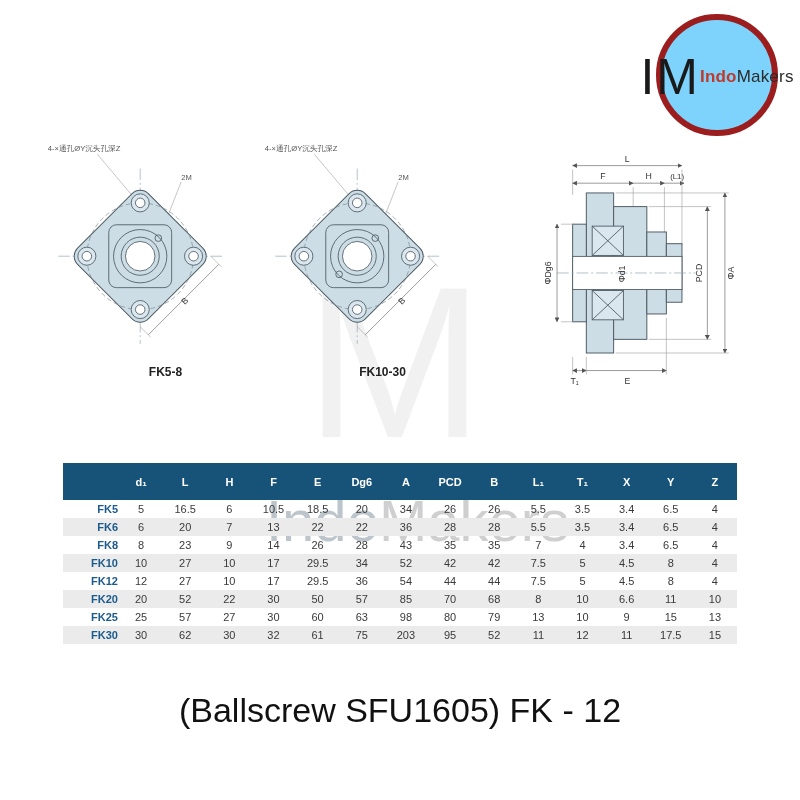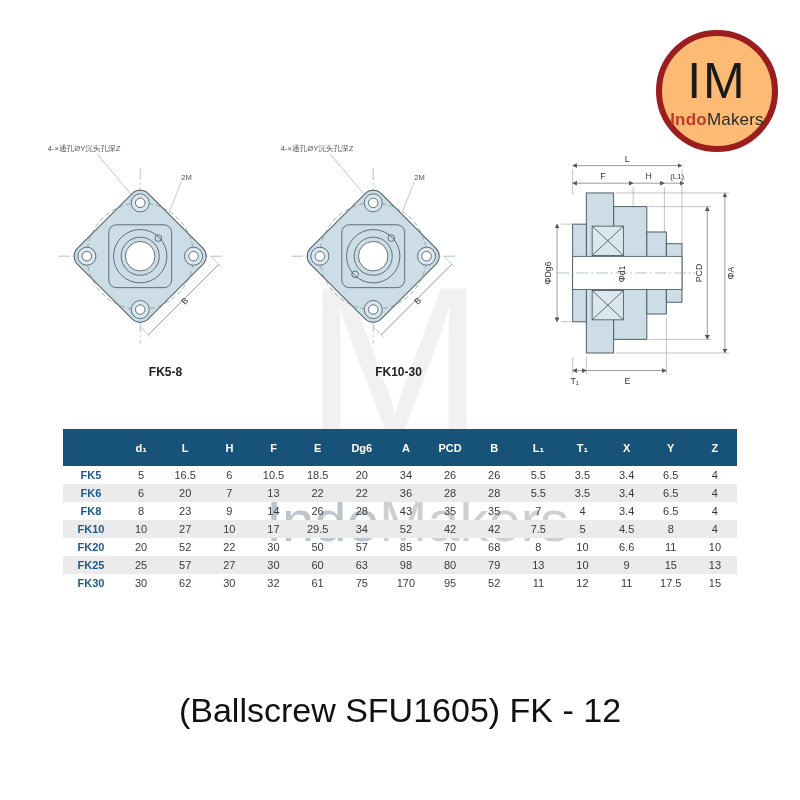--- a/index.html
+++ b/index.html
@@ -4,23 +4,23 @@
 <style>
   * { margin:0; padding:0; box-sizing:border-box; }
   body { background:#888; font-family:"Liberation Sans","DejaVu Sans",sans-serif; }
   .page {
     position:relative; width:800px; height:800px; background:#ffffff;
     margin:0 auto; overflow:hidden;
   }
 
   
   .logo-circle {
-    position:absolute; top:30px; right:22px; width:122px; height:122px;
-    border:6px solid #9b1d1d; border-radius:50%; background:#fdba74;
-    display:flex; flex-direction:column; align-items:center; justify-content:center;
+    position:absolute; top:14px; right:22px; width:122px; height:122px;
+    border:6px solid #9b1d1d; border-radius:50%; background:#7dd3fc;
+    display:flex; flex-direction:row; align-items:center; justify-content:center;
   }
   .logo-monogram { font-size:50px; font-weight:400; color:#1a1a1a; letter-spacing:2px; line-height:1; margin-top:4px; }
   .logo-brand { font-size:17px; margin-top:4px; letter-spacing:0.2px; }
   .logo-brand .red { color:#c0392b; font-weight:bold; }
   .logo-brand .dark { color:#2b2b2b; font-weight:400; }
 
   
   .wm-monogram {
     position:absolute; top:255px; left:305px; font-size:215px; line-height:1;
     color:rgba(0,0,0,0.055); font-weight:400; pointer-events:none; letter-spacing:-6px;
@@ -28,46 +28,46 @@
   .wm-name {
     position:absolute; top:492px; left:266px; font-size:58px; line-height:1;
     pointer-events:none; font-weight:400;
   }
   .wm-name .p1 { color:rgba(90,110,128,0.40); }
   .wm-name .p2 { color:rgba(135,135,135,0.40); }
 
   
   .drawings {
     position:absolute; top:140px; left:42px; width:720px;
-    display:flex; align-items:flex-start; gap:28px;
+    display:flex; align-items:flex-start; gap:12px;
   }
   .fig { display:flex; flex-direction:column; align-items:center; }
   .fig-caption { font-size:12px; font-weight:bold; color:#222; margin-top:4px;padding-left:42px; }
   svg { overflow:visible; }
   .body  { fill:#ccdde6; stroke:#4d5a63; stroke-width:1; }
   .body2 { fill:#dbe7ee; stroke:#4d5a63; stroke-width:0.9; }
   .ln    { fill:none; stroke:#4d5a63; stroke-width:0.9; }
   .bore  { fill:#ffffff; stroke:#4d5a63; stroke-width:0.9; }
   .dash  { fill:none; stroke:#7a8790; stroke-width:0.7; stroke-dasharray:5 3; }
   .cl    { stroke:#8fa3b0; stroke-width:0.7; stroke-dasharray:12 3 2 3; }
   .dim   { stroke:#6b6b6b; stroke-width:0.7; fill:none; }
   .ext   { stroke:#9a9a9a; stroke-width:0.6; }
   .note  { font-size:8px; fill:#555; }
   .dlab  { font-size:9px; fill:#333; }
 
   
-  .table-wrap { position:absolute; top:429px; left:63px; width:674px; }
+  .table-wrap { position:absolute; top:463px; left:63px; width:674px; }
   .spec-table { width:100%; border-collapse:collapse; table-layout:fixed; font-size:11px; }
   .spec-table th {
     background:#175379; color:#fff; font-weight:bold; height:37px;
     text-align:center; font-size:11px;
   }
   .spec-table th:first-child { width:56px; }
   .spec-table td { text-align:center; padding:3px 1px; color:#3a3a3a; height:17px; }
-  .spec-table td.model { color:#1b5a8c; font-weight:bold; }
+  .spec-table td.model { color:#1b5a8c; font-weight:bold;text-align:right; }
   .spec-table tbody tr:nth-child(even) { background:#ebebeb; }
 
   
   .titles { position:absolute; top:670px; left:0; width:800px; text-align:center; color:#111; }
   .title-line1 { font-size:40px; font-weight:bold; letter-spacing:0; line-height:1.1; }
   .title-line2 { font-size:34px; font-weight:400; margin-top:21px; }
 </style>
 </head>
 <body>
 
@@ -304,20 +304,37 @@
             <td>52</td>
             <td>42</td>
             <td>42</td>
             <td>7.5</td>
             <td>5</td>
             <td>4.5</td>
             <td>8</td>
             <td>4</td>
           </tr>
           <tr>
+            <td class="model">FK12</td>
+            <td>12</td>
+            <td>27</td>
+            <td>10</td>
+            <td>17</td>
+            <td>29.5</td>
+            <td>36</td>
+            <td>54</td>
+            <td>44</td>
+            <td>44</td>
+            <td>7.5</td>
+            <td>5</td>
+            <td>4.5</td>
+            <td>8</td>
+            <td>4</td>
+          </tr>
+          <tr>
             <td class="model">FK20</td>
             <td>20</td>
             <td>52</td>
             <td>22</td>
             <td>30</td>
             <td>50</td>
             <td>57</td>
             <td>85</td>
             <td>70</td>
             <td>68</td>
@@ -345,21 +362,21 @@
             <td>13</td>
           </tr>
           <tr>
             <td class="model">FK30</td>
             <td>30</td>
             <td>62</td>
             <td>30</td>
             <td>32</td>
             <td>61</td>
             <td>75</td>
-            <td>170</td>
+            <td>203</td>
             <td>95</td>
             <td>52</td>
             <td>11</td>
             <td>12</td>
             <td>11</td>
             <td>17.5</td>
             <td>15</td>
           </tr>
         </tbody>
     </table>

